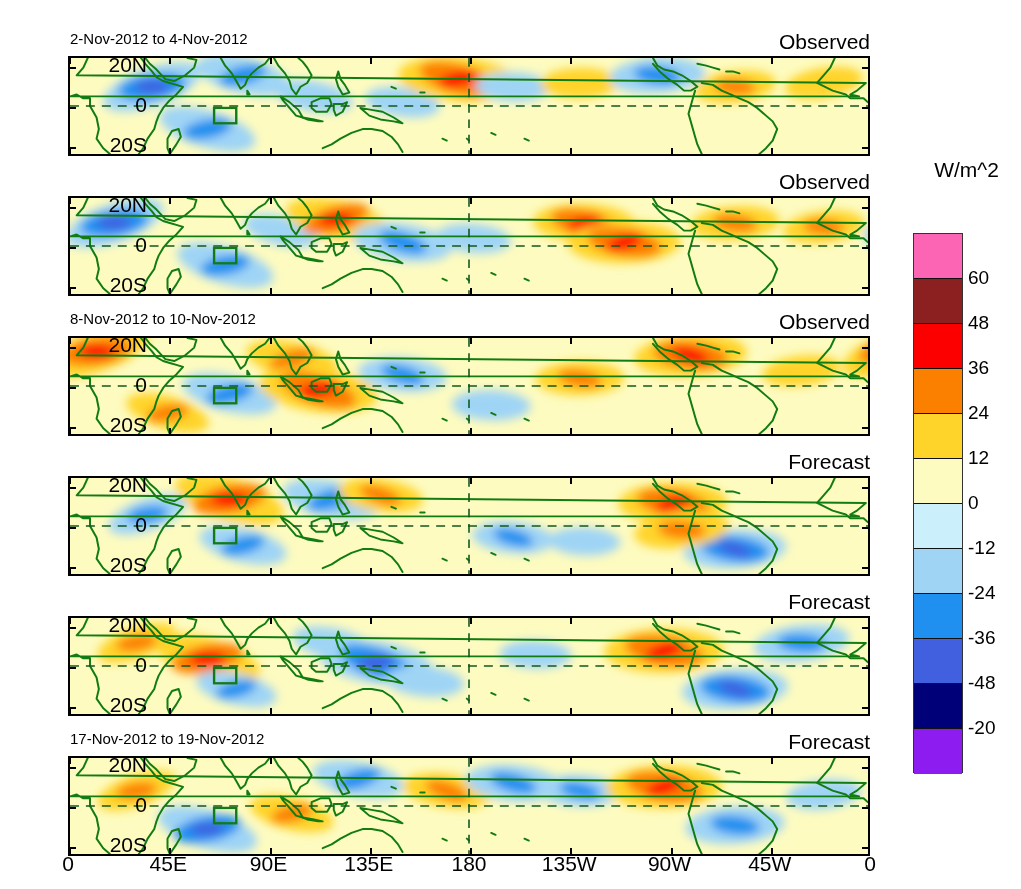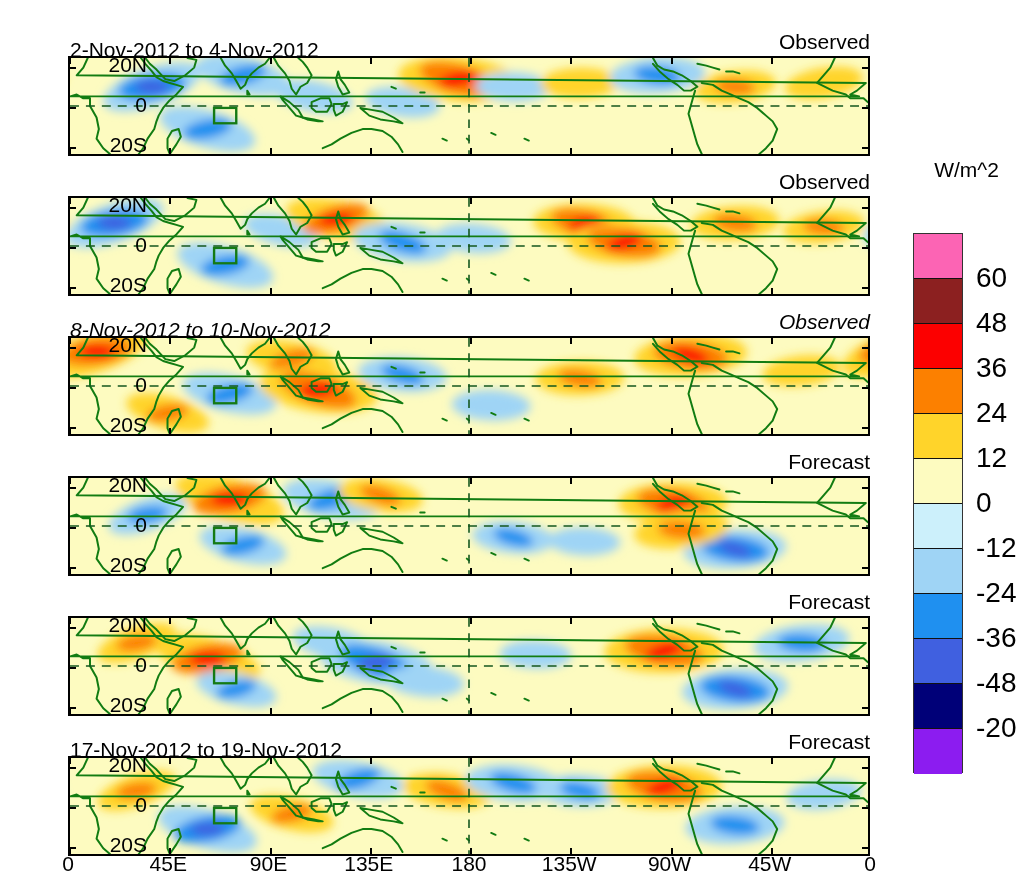--- a/index.html
+++ b/index.html
@@ -7,21 +7,21 @@
   body{width:1021px;height:889px;position:relative;
        font-family:"Liberation Sans","DejaVu Sans",sans-serif;color:#000;
        overflow:hidden;}
   #figure{position:absolute;left:0;top:0;width:1021px;height:889px;}
 
   #fig-title{position:absolute;left:0;top:4px;width:880px;text-align:center;
              font-size:25px;letter-spacing:0px;white-space:nowrap;}
 
   .panel-wrap{position:absolute;left:0;width:880px;height:140px;}
   .panel-header{position:absolute;left:68px;top:0px;width:802px;height:26px;}
-  .panel-date{position:absolute;left:2px;top:8px;font-size:21px;white-space:nowrap;}
+  .panel-date{position:absolute;left:2px;top:0;font-size:15px;white-space:nowrap;}
   .panel-kind{position:absolute;right:0px;top:0;font-size:21px;white-space:nowrap;}
 
   .plotbox{position:absolute;left:68px;top:26px;width:802px;height:100px;
            border:2px solid #000;box-sizing:border-box;overflow:hidden;
            background:#fdfbd0;}
   .maplayer{position:absolute;left:0;top:0;width:100%;height:100%;}
 
   .ylab{position:absolute;right:874px;font-size:21px;text-align:right;
         width:60px;white-space:nowrap;}
 
@@ -34,22 +34,22 @@
   .ytick{position:absolute;height:2px;width:7px;background:#000;left:-1px;}
   .ytick.right{left:auto;right:-1px;}
 
   #cb-units{position:absolute;left:912px;top:158px;width:109px;text-align:center;
             font-size:21px;white-space:nowrap;}
   #colorbar{position:absolute;left:913px;top:233px;width:50px;height:540px;
             border:1px solid #333;box-sizing:border-box;}
   .cb-band{width:100%;box-sizing:border-box;border-bottom:1px solid #111;}
   .cb-band:last-child{border-bottom:none;}
   #cb-labels{position:absolute;left:968px;top:233px;width:55px;height:540px;}
-  #cb-labels span{position:absolute;left:0;font-size:28px;white-space:nowrap;
-                  transform:translateY(-50%);margin-left:8px;}
+  #cb-labels span{position:absolute;left:0;font-size:19px;white-space:nowrap;
+                  transform:translateY(-50%);}
 </style>
 </head>
 <body>
 
 <div id="figure">
 
 
   <div id="panels-container">
       <div class="panel-wrap" style="top: 30px;">
         <div class="panel-header">
@@ -232,21 +232,21 @@
           <div class="xtick " style="left: 700.75px;"></div>
           <div class="xtick bottom" style="left: 700.75px;"></div>
           <div class="ytick " style="top: 9px;"></div>
           <div class="ytick right" style="top: 9px;"></div>
           <div class="ytick " style="top: 49px;"></div>
           <div class="ytick right" style="top: 49px;"></div>
           <div class="ytick " style="top: 89px;"></div>
           <div class="ytick right" style="top: 89px;"></div>
         </div>
       </div>
-      <div class="panel-wrap" style="top: 310px; font-style: italic;">
+      <div class="panel-wrap" style="top: 310px;">
         <div class="panel-header">
           <div class="panel-date">8-Nov-2012 to 10-Nov-2012</div>
           <div class="panel-kind">Observed</div>
         </div>
         <div class="plotbox">
           <svg class="maplayer" viewBox="0 0 802 100" preserveAspectRatio="none">
             <defs>
               <filter id="blur2" x="-50%" y="-50%" width="200%" height="200%">
                 <feGaussianBlur stdDeviation="5"></feGaussianBlur>
               </filter>

